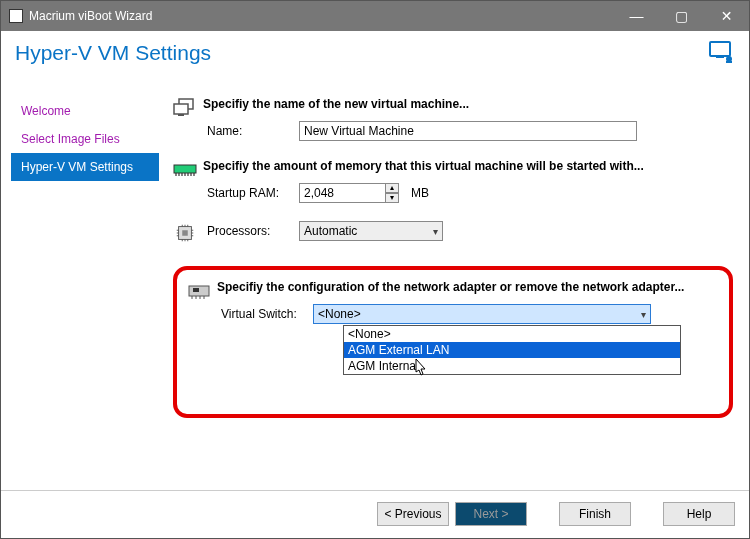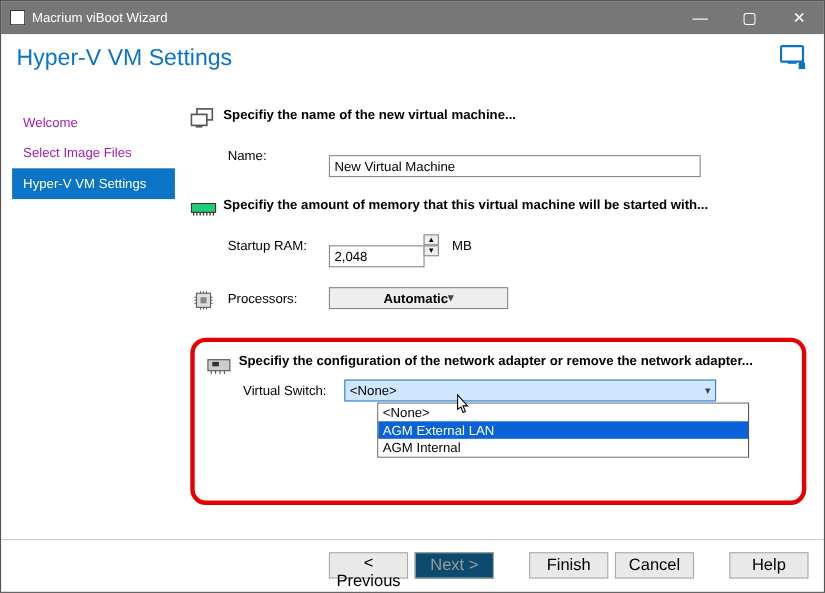--- a/index.html
+++ b/index.html
@@ -38,29 +38,29 @@
   .content { flex:1; padding: 12px 6px 6px 14px; }
   .section { display:flex; margin-bottom: 18px; }
   .section .picto { width: 30px; padding-top:1px; }
   .section .picto svg { width:24px; height:22px; }
   .section .sec-body { flex:1; }
   .section .desc { font-size:12px; font-weight:600; margin-bottom:10px; }
   .section .row { display:flex; align-items:center; font-size:12px; }
   .section .row .label { width: 96px; padding-left: 4px; }
 
   input.text-input {
-    font-size:12px; padding:2px 4px; border:1px solid #888; height:20px;margin-top:20px;
+    font-size:12px; padding:2px 4px; border:1px solid #888; height:20px;
   }
   .name-input { width: 338px; }
   .ram-input  { width: 87px; text-align:left; }
   .proc-select, .switch-select {
     font-size:12px; height:20px; border:1px solid #888; background:#eee;
     padding: 1px 4px; display:inline-flex; align-items:center;
   }
-  .proc-select { width:163px; justify-content:center;font-weight:bold; }
+  .proc-select { width:144px; justify-content:space-between; }
   .switch-select { width:338px; justify-content:space-between; background:#cfe6ff; border:1px solid #2a7bd6; }
 
   .spinner { display:inline-flex; flex-direction:column; margin-left:-1px; }
   .spinner .sp { width:14px; height:10px; font-size:8px; line-height:8px;
     border:1px solid #888; background:#eee; text-align:center; }
 
   
   .net-section {
     border: 4px solid #e30000; border-radius: 14px;
     padding: 10px 10px 28px 10px; margin-top: 2px;
@@ -79,21 +79,21 @@
   .cursor { position:absolute; left:410px; top:357px; width:18px; height:22px; pointer-events:none; }
 
   
   .footer {
     height: 46px; border-top:1px solid #ccc;
     display:flex; align-items:center; justify-content:flex-end;
     gap:6px; padding: 0 14px;
   }
   .footer .gap { width: 20px; }
   .footer button {
-    width:72px; height:24px; font-size:15px;
+    width:72px; height:24px; font-size:12px;
     background:#e9e9e9; border:1px solid #aaa; cursor:default;
   }
   .footer button:disabled { color:#9a9a9a; background:#0c4a6e; }
 
   
   .window { width:750px; height:539px; border:1px solid #555; position:relative; }
   .chev { font-size:10px; color:#444; }
 </style>
 </head>
 <body>
@@ -233,18 +233,17 @@
 
   <svg class="cursor" viewBox="0 0 18 22">
     <path d="M5 1 L5 14 L8 12 L10 17 L12 16 L10 11 L14 11 Z" fill="#fff" stroke="#000" stroke-width="1"></path>
   </svg>
 
   <div class="footer">
     <button>&lt; Previous</button>
     <button disabled="">Next &gt;</button>
     <span class="gap"></span>
     <button>Finish</button>
-    <button>Cancel</button>
     <span class="gap"></span>
     <button>Help</button>
   </div>
 
 </div>
 
 </body></html>

